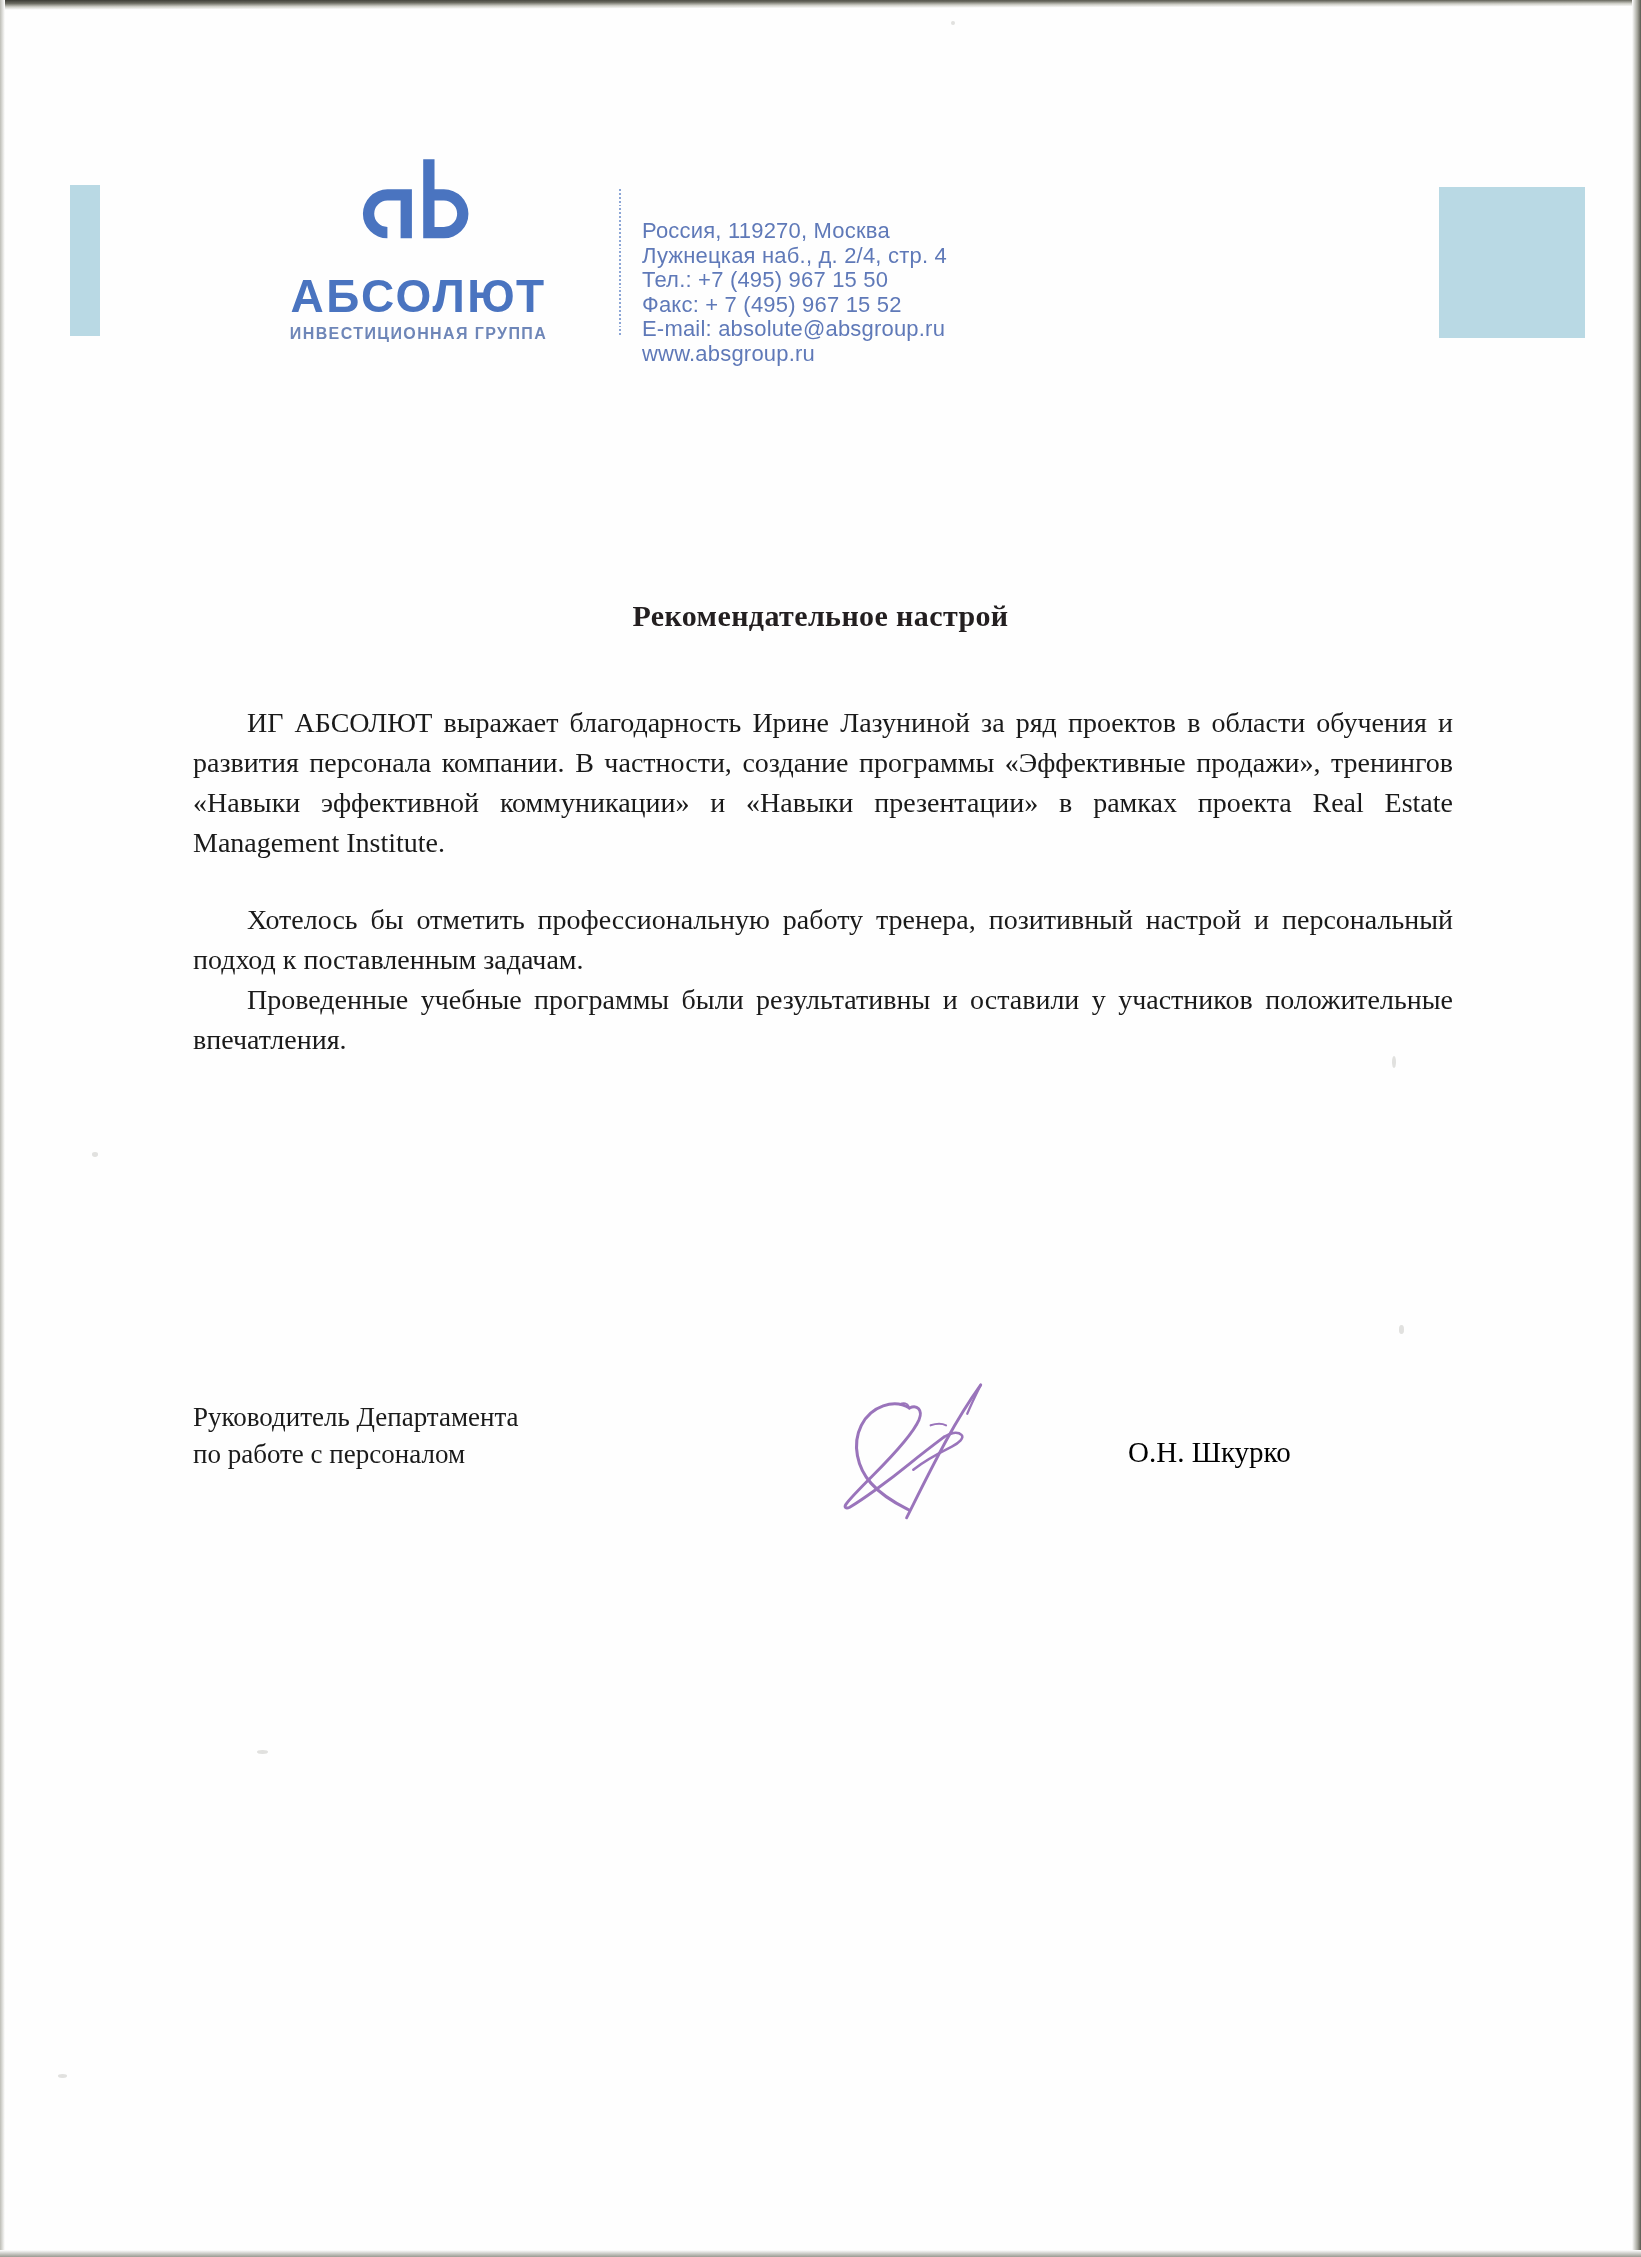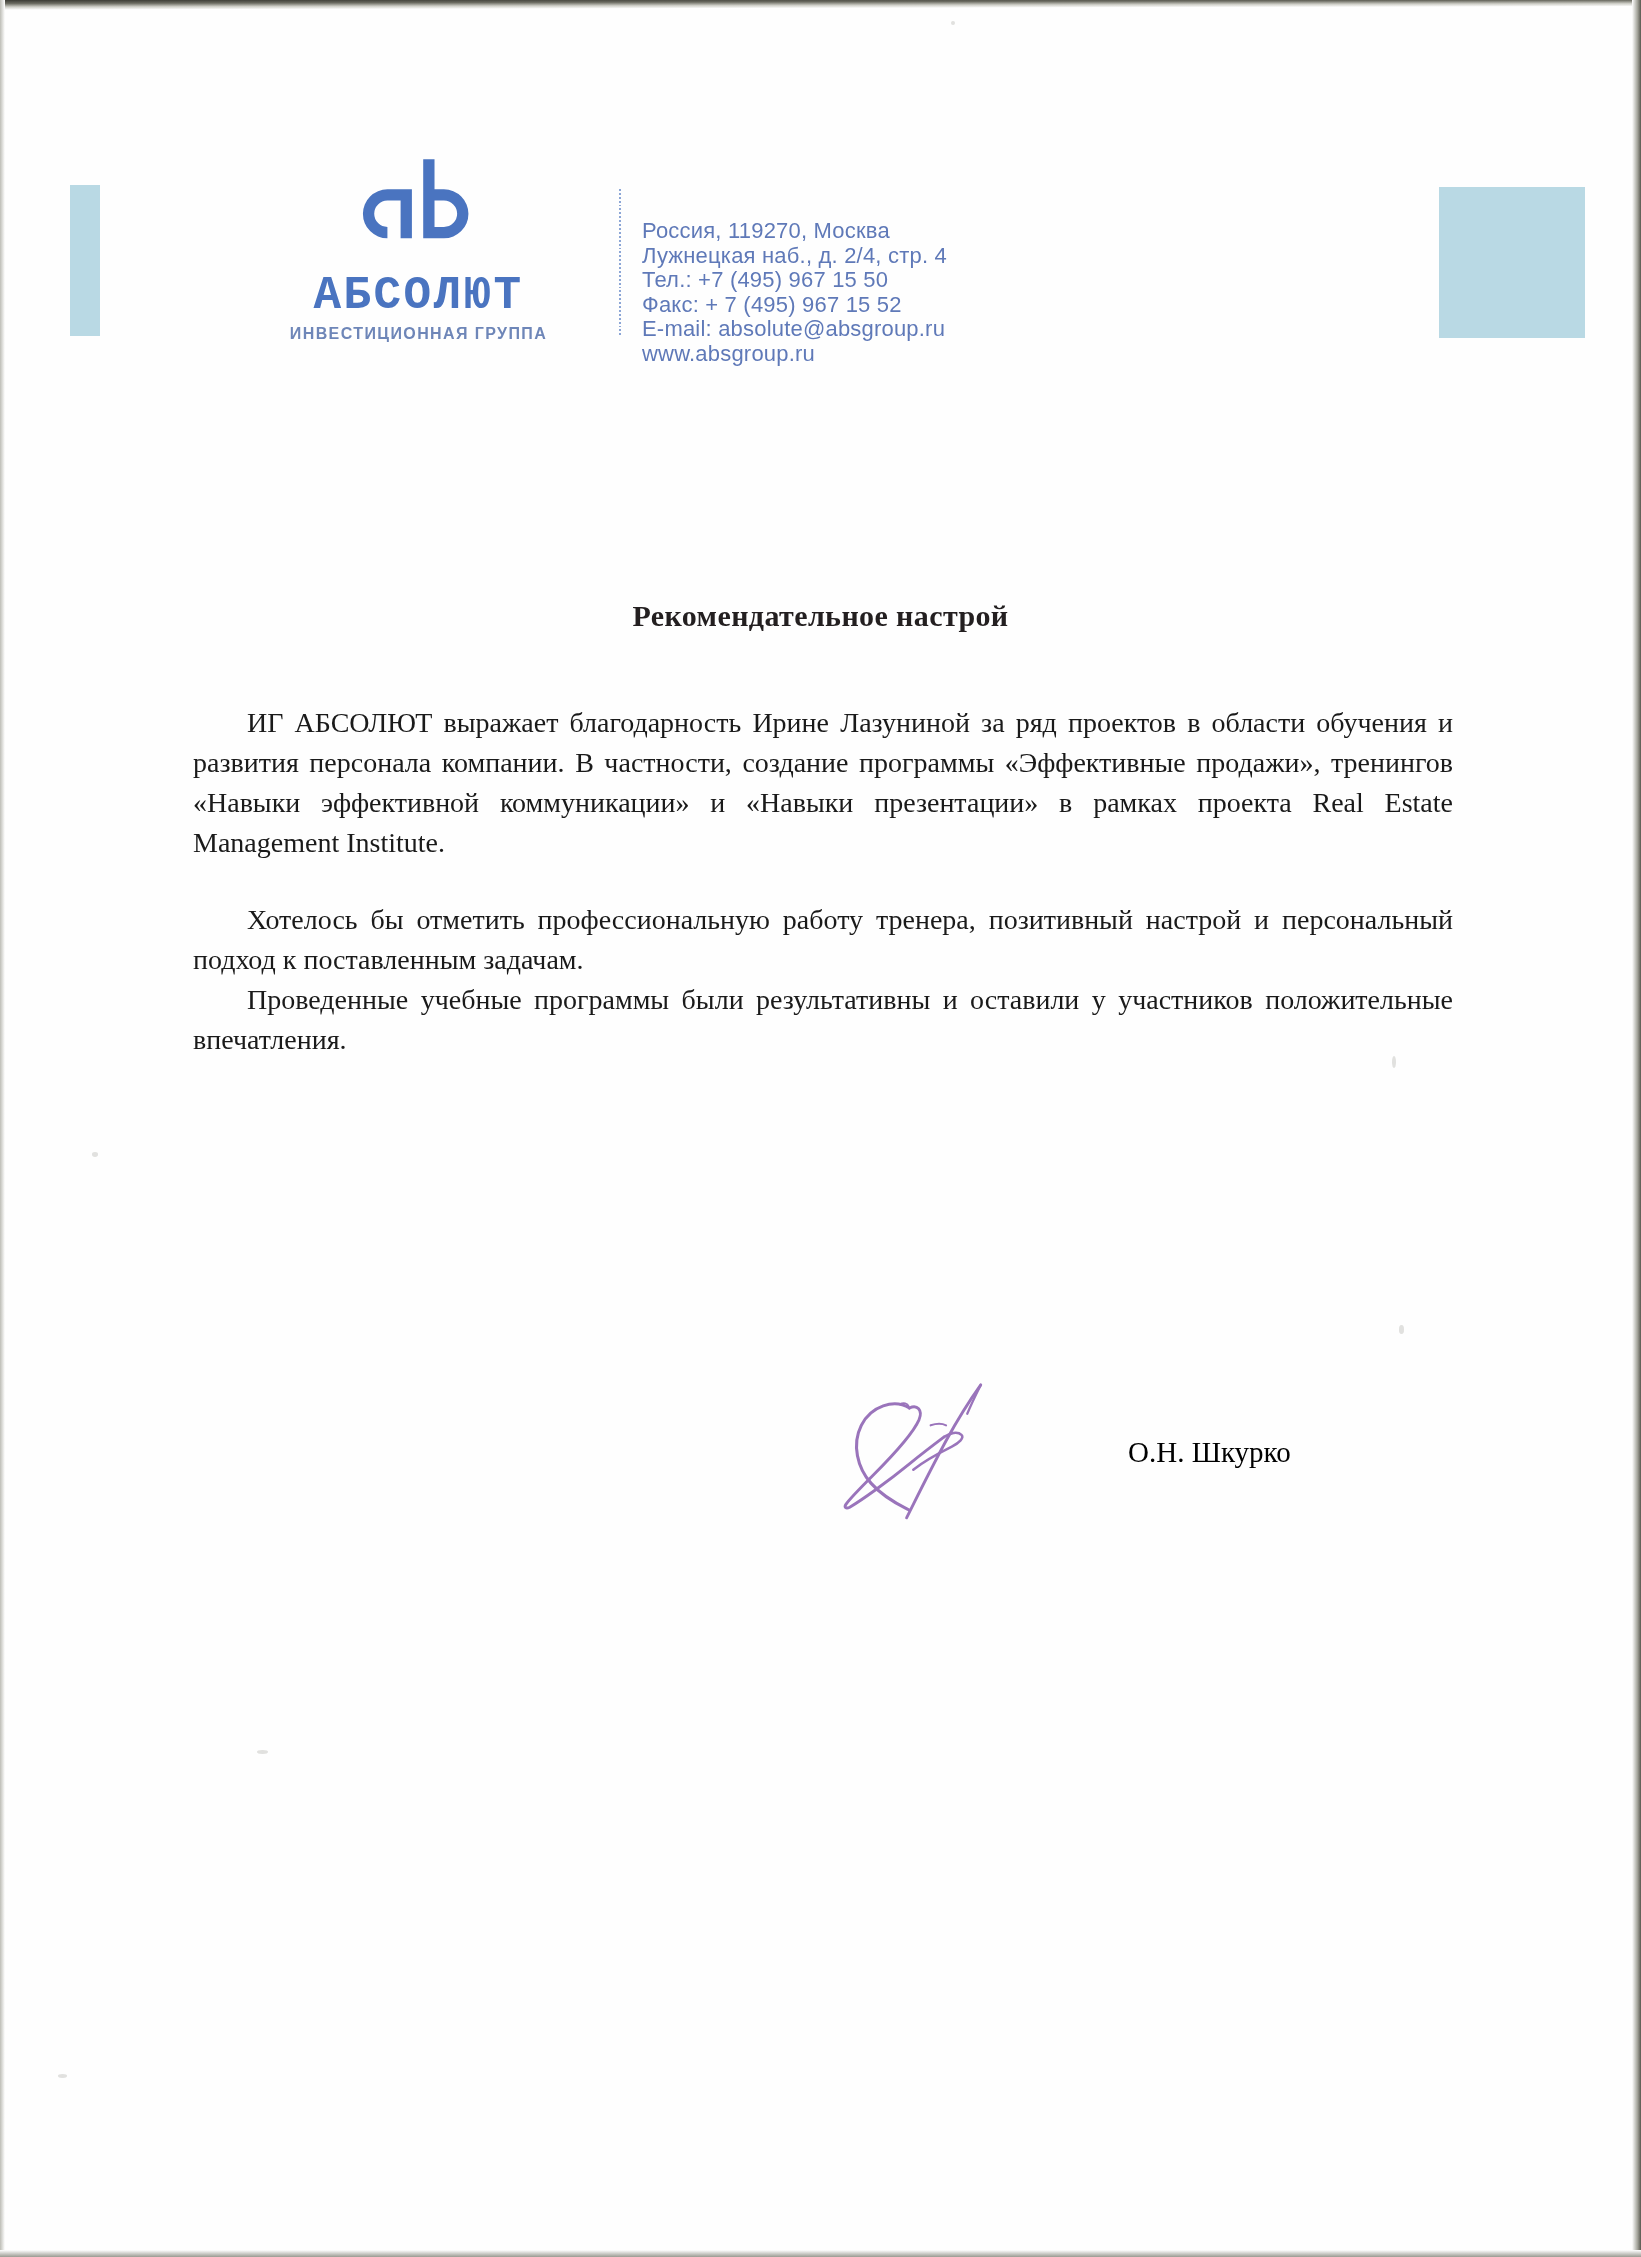--- a/index.html
+++ b/index.html
@@ -71,21 +71,21 @@
     width: 319px;
     text-align: center;
   }
   .logo-mark {
     width: 179px;
     height: 114px;
     display: block;
     margin: 0 auto 5.8px auto;
   }
   .logo-word {
-    font-family: Liberation Mono, monospace;
+    font-family: Liberation Sans, sans-serif;
     font-weight: 700;
     font-size: 46px;
     letter-spacing: 2.4px;
     color: #4a74c0;
     line-height: 1;
     white-space: nowrap;
   }
   .logo-sub {
     font-family: "Liberation Sans", "DejaVu Sans", sans-serif;
     font-weight: 700;
@@ -238,20 +238,24 @@
   </div>
 
   <div class="doc-title">Рекомендательное настрой</div>
 
   <div class="body-text">
     <p>ИГ АБСОЛЮТ выражает благодарность Ирине Лазуниной за ряд проектов в области обучения и развития персонала компании. В частности, создание программы «Эффективные продажи», тренингов «Навыки эффективной коммуникации» и «Навыки презентации» в рамках проекта Real Estate Management Institute.</p>
     <p class="gap-large">Хотелось бы отметить профессиональную работу тренера, позитивный настрой и персональный подход к поставленным задачам.</p>
     <p>Проведенные учебные программы были результативны и оставили у участников положительные впечатления.</p>
   </div>
 
+  <div class="sig-role">
+    <div>Руководитель Департамента</div>
+    <div>по работе с персоналом</div>
+  </div>
 
   <svg class="sig-mark" viewBox="0 0 190 150">
     <g fill="none" stroke="#9a74bb" stroke-linecap="round" stroke-linejoin="round">
       <path d="M96 34 C80 24 56 32 46 52 C36 72 42 96 56 112
                C70 128 88 136 96 140" stroke-width="3.2"></path>
       <path d="M96 34 C104 30 110 36 106 46 C100 60 78 84 58 104
                C44 118 34 128 30 134 C28 137 30 139 34 137
                C46 130 74 110 96 92 C112 79 124 70 132 64" stroke-width="3"></path>
       <path d="M132 64 C138 60 146 58 150 62 C153 65 148 70 140 74
                C128 80 110 90 100 98" stroke-width="2.6"></path>

